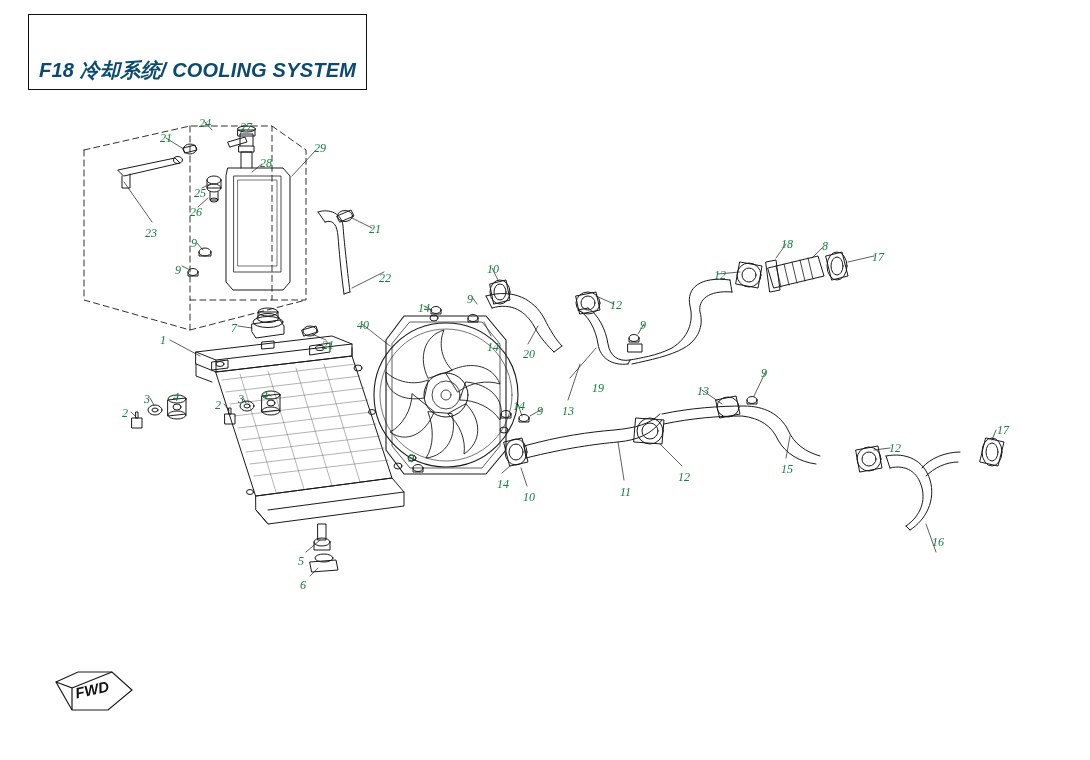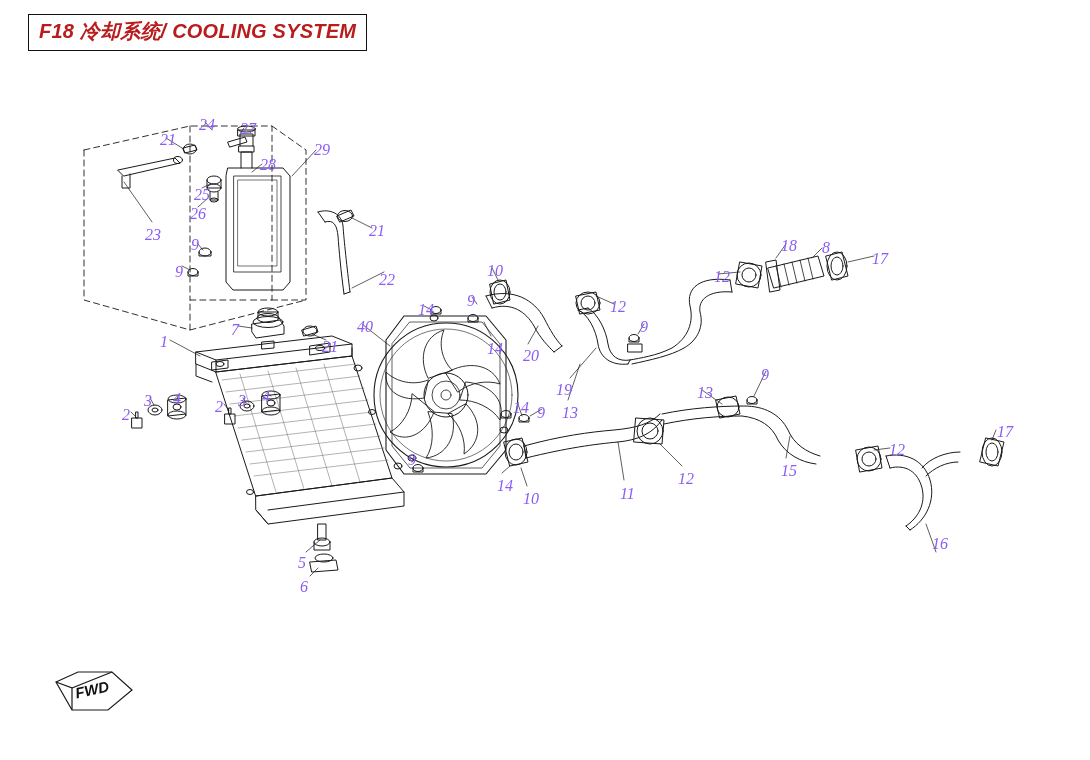--- a/index.html
+++ b/index.html
@@ -23,29 +23,30 @@
     left: 28px;
     top: 14px;
     border: 1.6px solid #111;
     padding: 3px 10px 5px 10px;
     background: #fff;
   }
   #title-box .title-text {
     font-size: 20px;
     font-weight: bold;
     letter-spacing: 0.2px;
-    color: #b91c1c;
+    color: #0c4a6e;
     white-space: nowrap;
     font-style: italic;
+    margin-top: 39px;
   }
   
   .lbl {
     position: absolute;
-    font-size: 16px;
-    color: #8b5cf6;
+    font-size: 12px;
+    color: #15803d;
     font-style: italic;
     font-family: "Liberation Serif", serif;
     white-space: nowrap;
   }
   
   svg.layer {
     position: absolute;
     left: 0;
     top: 0;
     width: 1090px;
@@ -426,21 +427,21 @@
       <div class="lbl" style="left: 697px; top: 384px;">13</div>
       <div class="lbl" style="left: 418px; top: 301px;">14</div>
       <div class="lbl" style="left: 487px; top: 340px;">14</div>
       <div class="lbl" style="left: 513px; top: 399px;">14</div>
       <div class="lbl" style="left: 497px; top: 477px;">14</div>
       <div class="lbl" style="left: 781px; top: 462px;">15</div>
       <div class="lbl" style="left: 932px; top: 535px;">16</div>
       <div class="lbl" style="left: 872px; top: 250px;">17</div>
       <div class="lbl" style="left: 997px; top: 423px;">17</div>
       <div class="lbl" style="left: 781px; top: 237px;">18</div>
-      <div class="lbl" style="left: 556px; top: 381px;">19</div>
+      <div class="lbl" style="left: 592px; top: 381px;">19</div>
       <div class="lbl" style="left: 523px; top: 347px;">20</div>
       <div class="lbl" style="left: 160px; top: 131px;">21</div>
       <div class="lbl" style="left: 369px; top: 222px;">21</div>
       <div class="lbl" style="left: 322px; top: 338px;">21</div>
       <div class="lbl" style="left: 379px; top: 271px;">22</div>
       <div class="lbl" style="left: 145px; top: 226px;">23</div>
       <div class="lbl" style="left: 199px; top: 116px;">24</div>
       <div class="lbl" style="left: 194px; top: 186px;">25</div>
       <div class="lbl" style="left: 190px; top: 205px;">26</div>
       <div class="lbl" style="left: 240px; top: 120px;">27</div>

